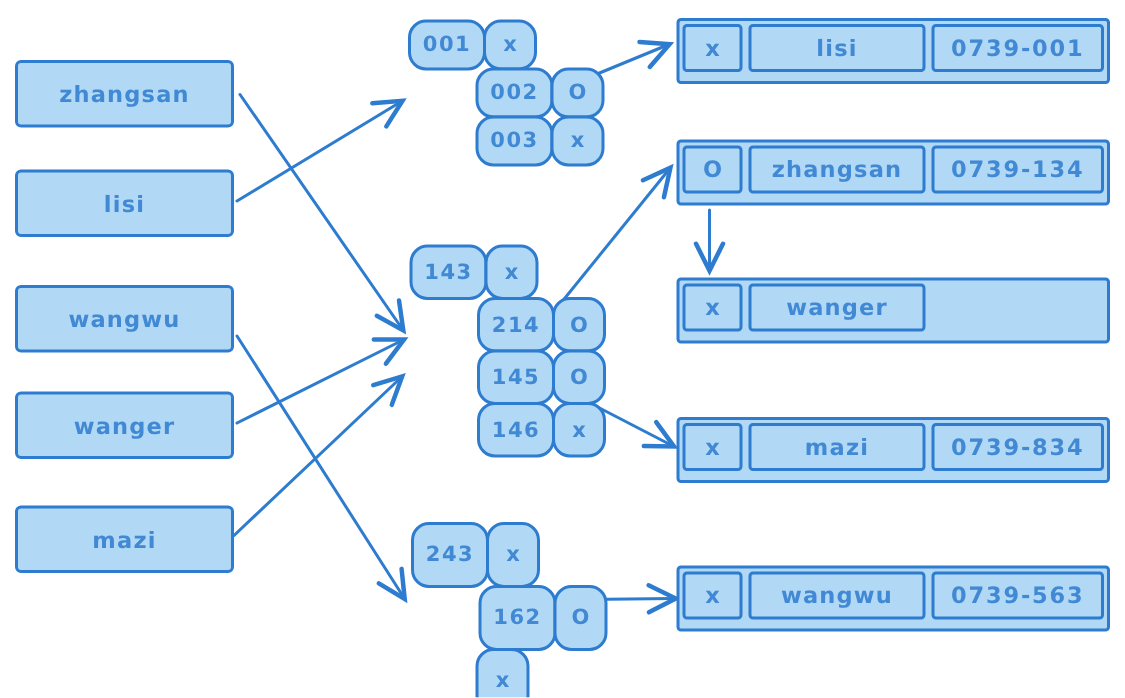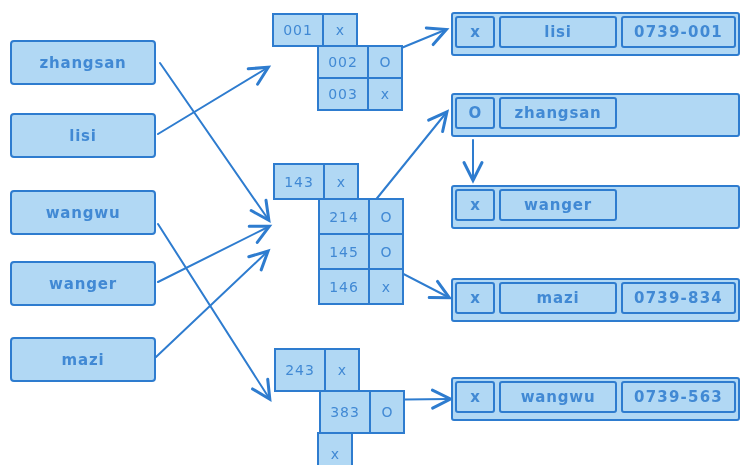--- a/index.html
+++ b/index.html
@@ -15,23 +15,23 @@
     background:var(--fill);border:2.5px solid var(--stroke);border-radius:4px;
     display:flex;align-items:center;justify-content:center;
     font-size:15px;font-weight:600;color:var(--text);letter-spacing:.8px;
   }
 
   
   .bucket{position:absolute;}
   .brow{display:flex;}
   .brow + .brow{margin-top:-2px;padding-left:45px;}
   .bcell{
-    box-sizing:border-box;border:2px solid var(--stroke);border-radius:0;
+    box-sizing:border-box;border:2px solid var(--stroke);border-radius:12px;
     background:var(--fill);display:flex;align-items:center;justify-content:center;
-    font-size:14px;font-weight:400;color:var(--text);letter-spacing:1px;
+    font-size:14px;font-weight:700;color:var(--text);letter-spacing:1px;
   }
   .bkey{width:52px;}
   .bflag{width:36px;margin-left:-2px;letter-spacing:0;}
   .t1 .bcell{height:34px;}
   .t2 .bcell{height:37px;}
   .t3 .bcell{height:44px;}
 
   
   .record{
     position:absolute;left:451px;width:289px;height:44px;box-sizing:border-box;
@@ -111,36 +111,37 @@
       <div class="bcell bflag">x</div>
     </div>
   </div>
 
   <div class="bucket t3" style="left:274px;top:348px">
     <div class="brow">
       <div class="bcell bkey">243</div>
       <div class="bcell bflag">x</div>
     </div>
     <div class="brow">
-      <div class="bcell bkey">383</div>
+      <div class="bcell bkey">162</div>
       <div class="bcell bflag">O</div>
     </div>
     <div class="brow">
       <div class="bcell bflag">x</div>
     </div>
   </div>
 
   <div class="record" style="top:12px">
     <div class="rcell rflag">x</div>
     <div class="rcell rname">lisi</div>
     <div class="rcell rphone">0739-001</div>
   </div>
   <div class="record" style="top:93px">
     <div class="rcell rflag">O</div>
     <div class="rcell rname">zhangsan</div>
+    <div class="rcell rphone">0739-134</div>
   </div>
   <div class="record" style="top:185px">
     <div class="rcell rflag">x</div>
     <div class="rcell rname">wanger</div>
   </div>
   <div class="record" style="top:278px">
     <div class="rcell rflag">x</div>
     <div class="rcell rname">mazi</div>
     <div class="rcell rphone">0739-834</div>
   </div>

